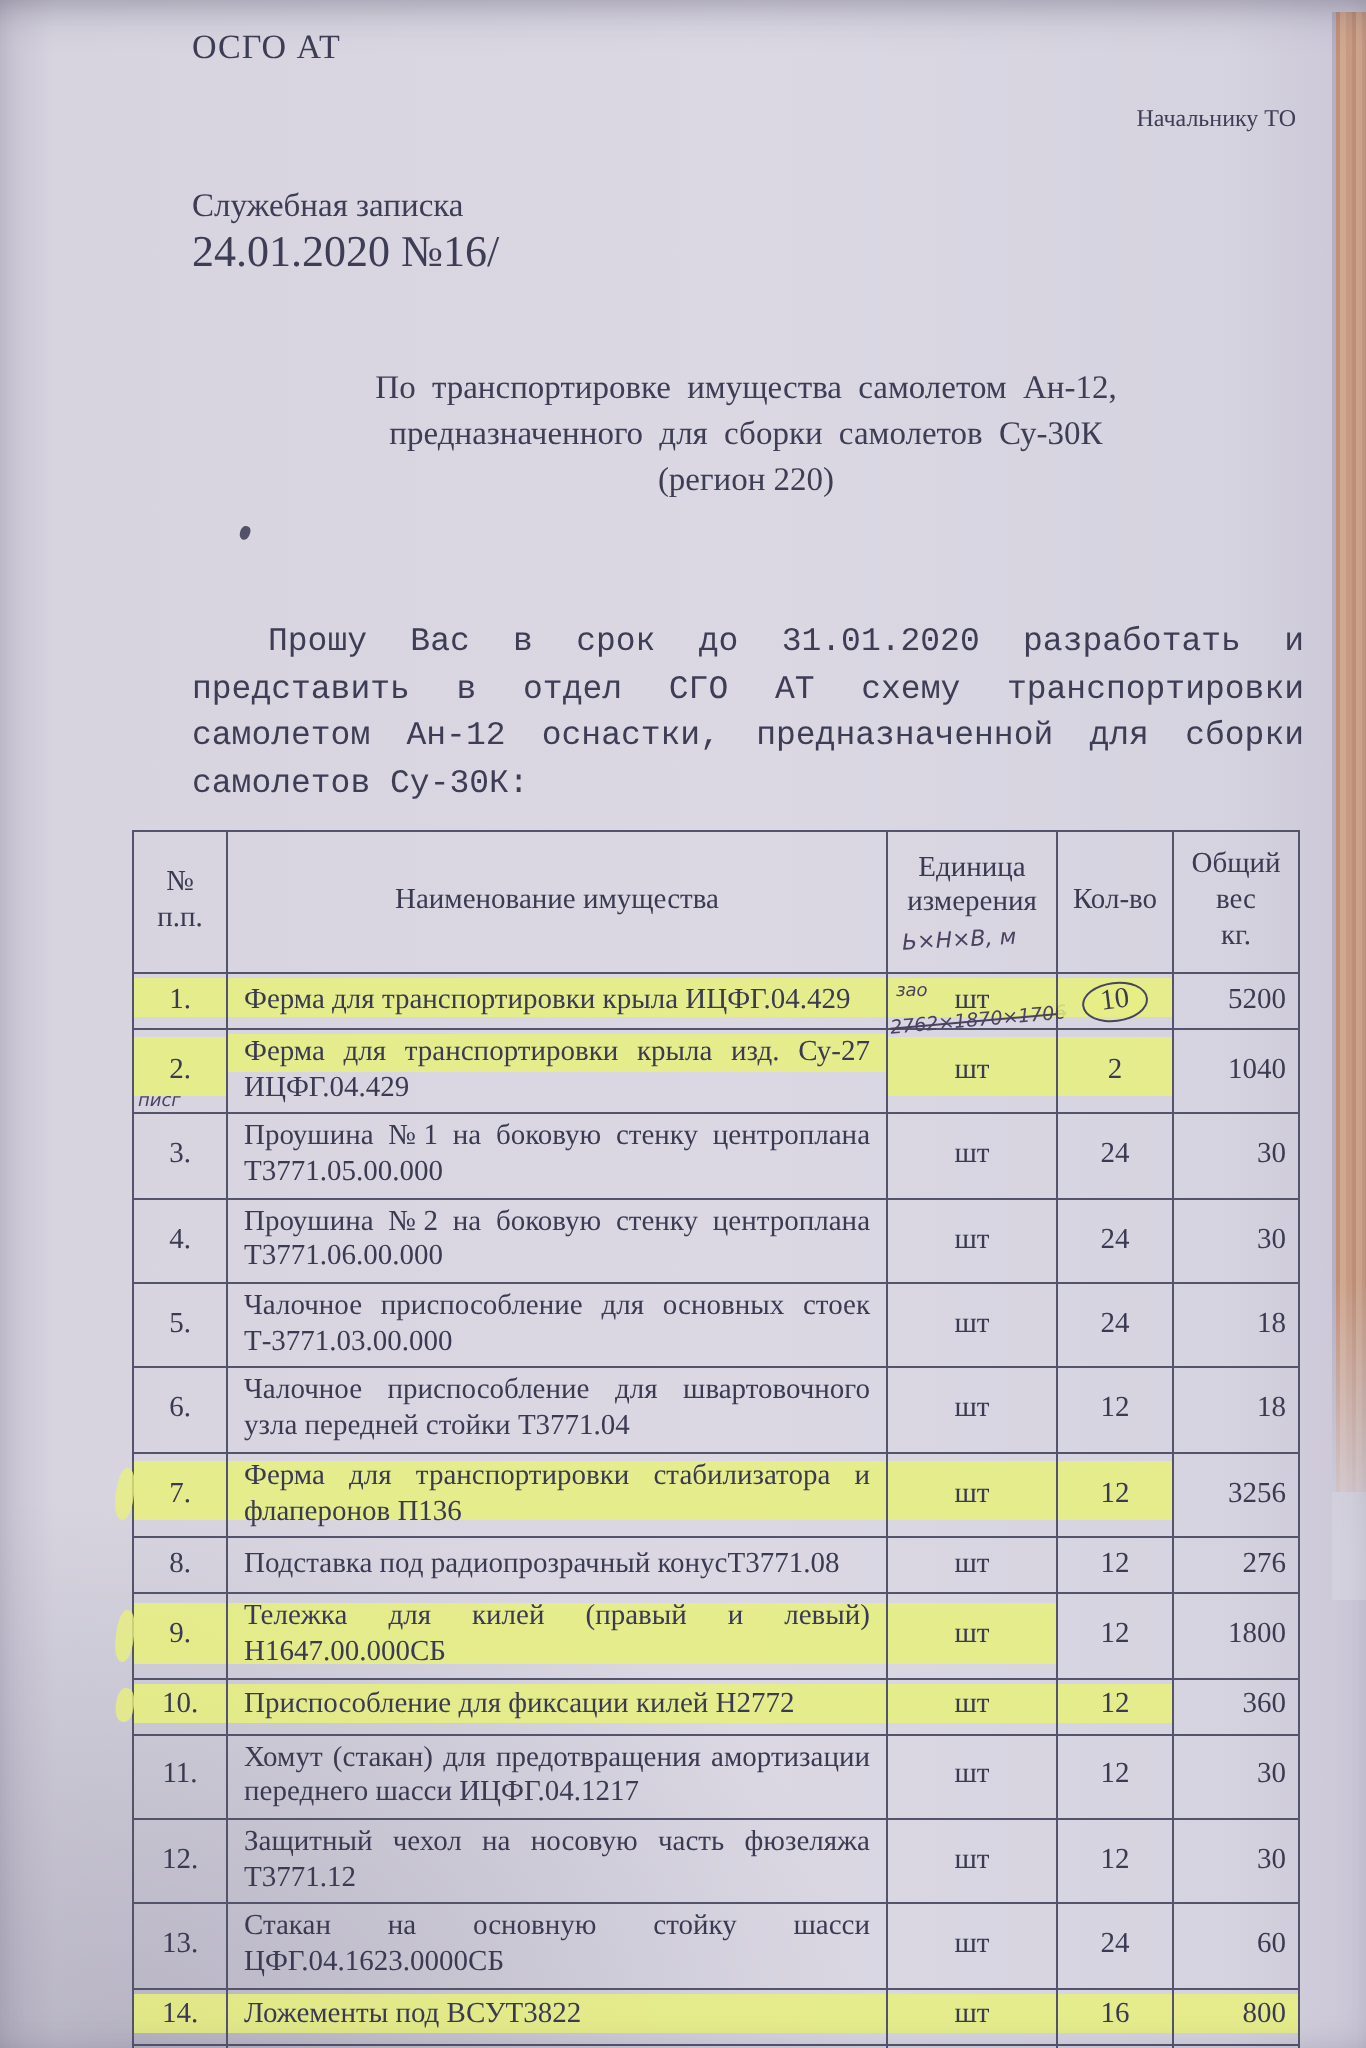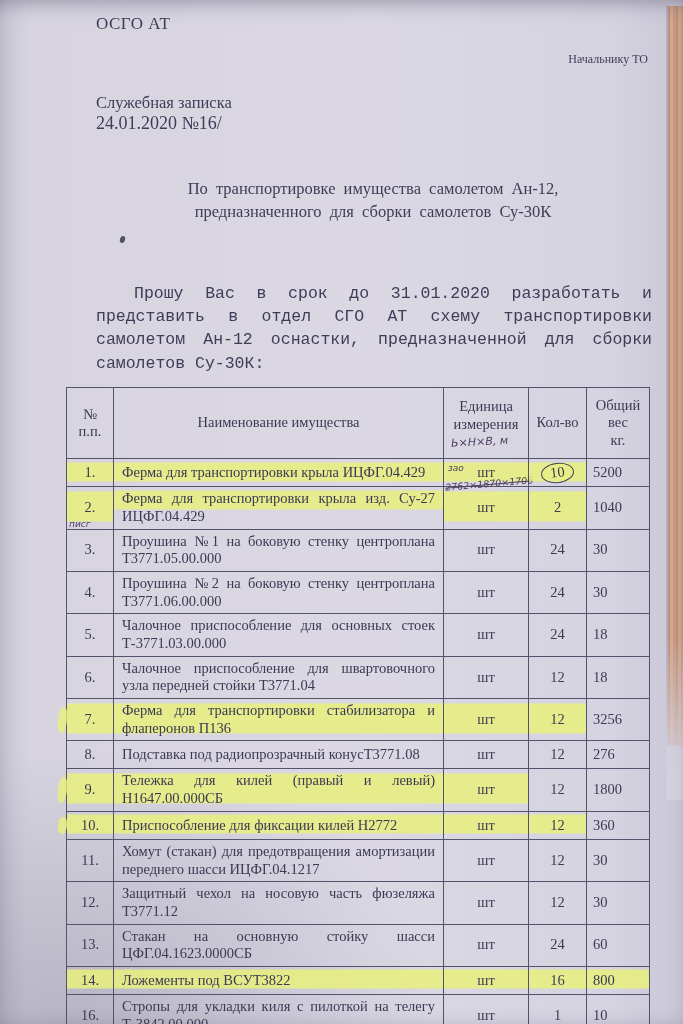--- a/index.html
+++ b/index.html
@@ -16,41 +16,41 @@
   .wood{position:absolute;right:0;top:6px;width:15px;height:740px;
       background:repeating-linear-gradient(90deg,#c18e74 0 2px,#d2a78d 2px 5px,#c89a80 5px 8px);
       border-left:2px solid #b3aec0;opacity:.95;}
   .wood-fade{position:absolute;right:0;top:640px;width:17px;height:160px;
       background:linear-gradient(to bottom, rgba(216,213,225,0), #d4d1de 85%);}
   .page{position:relative;padding:14px 33px 0 96px;}
 
   .org{font-size:17px;letter-spacing:.5px;}
   .recipient{text-align:right;font-size:12px;margin-top:18px;padding-right:2px;}
   .doctype{font-size:16.5px;margin-top:26px;}
-  .docnum{font-size:18px;}
+  .docnum{font-size:22px;}
 
   .subject{margin-top:44px;font-size:16.5px;line-height:1.38;text-align:center;}
   .subject .ln{word-spacing:4px;}
   .smudge{position:relative;height:26px;}
   .smudge i{position:absolute;left:24px;top:12px;width:5px;height:7px;border-radius:50% 40% 60% 50%;
       background:#3c3a52;transform:rotate(14deg);opacity:.85;}
 
   .bodytext{font-size:16.5px;line-height:1.42;text-align:justify;text-indent:38px;
       width:556px;margin-top:32px;font-family:Liberation Mono, monospace;}
 
   table{border-collapse:collapse;table-layout:fixed;width:583px;margin:12px 0 0 -30px;
       font-size:14.5px;line-height:1.22;}
   col.c1{width:47px}col.c2{width:330px}col.c3{width:85px}col.c4{width:58px}col.c5{width:63px}
   th,td{border:1.4px solid #53536b;padding:3px 6px;vertical-align:middle;color:#3a3a52;}
   th{font-weight:normal;text-align:center;white-space:pre-line;height:66px;padding:2px 3px;}
   td.c-num{text-align:center;position:relative;}
   td.c-name{text-align:justify;-moz-text-align-last:left;text-align-last:left;padding:3px 8px;}
   td.c-unit{text-align:center;position:relative;}
   td.c-qty{text-align:center;position:relative;}
-  td.c-weight{text-align:left;}
+  td.c-weight{text-align:right;}
   tr{height:28px;}
 
   .hl{background-image:linear-gradient(to bottom,rgba(232,240,125,0) 10%,rgba(232,240,125,.85) 10%,
       rgba(232,240,125,.85) 82%,rgba(232,240,125,0) 82%);}
   td.c-name.hl-top{background-image:linear-gradient(to bottom,rgba(232,240,125,0) 6%,rgba(232,240,125,.85) 6%,
       rgba(232,240,125,.85) 52%,rgba(232,240,125,0) 52%);}
   .edge:before{content:'';position:absolute;left:-9px;top:18%;width:9px;height:62%;
       background:rgba(232,240,125,.8);border-radius:45%;transform:rotate(7deg);}
 
   .circled{display:inline-block;min-width:21px;padding:0 5px;border:1.6px solid #45455f;
@@ -73,20 +73,21 @@
 
   <div class="page">
     <div class="org">ОСГО АТ</div>
     <div class="recipient">Начальнику ТО</div>
     <div class="doctype">Служебная записка</div>
     <div class="docnum">24.01.2020  №16/</div>
 
     <div class="subject">
       <div class="ln">По транспортировке имущества самолетом Ан-12,</div>
       <div class="ln">предназначенного для сборки самолетов Су-30К</div>
+      <div>(регион 220)</div>
     </div>
 
     <div class="smudge">
         <i></i>
       </div>
 
     <div class="bodytext">Прошу Вас в срок до 31.01.2020 разработать и представить в отдел СГО АТ схему транспортировки самолетом Ан-12 оснастки, предназначенной для сборки самолетов Су-30К:</div>
 
     <table>
       <colgroup>

